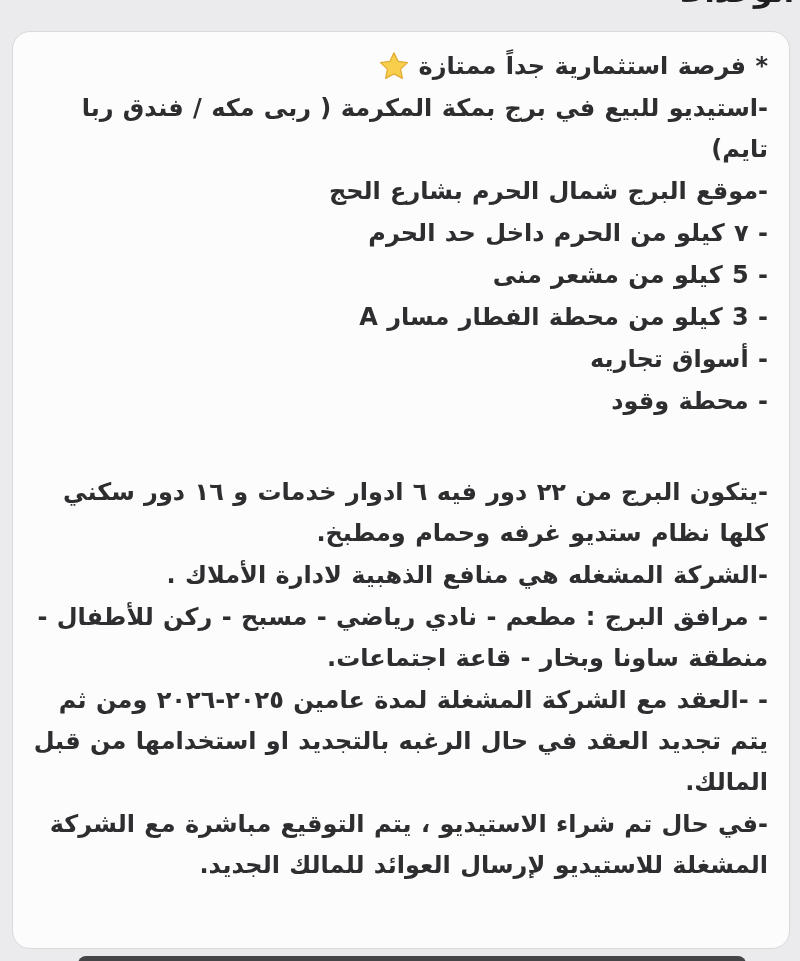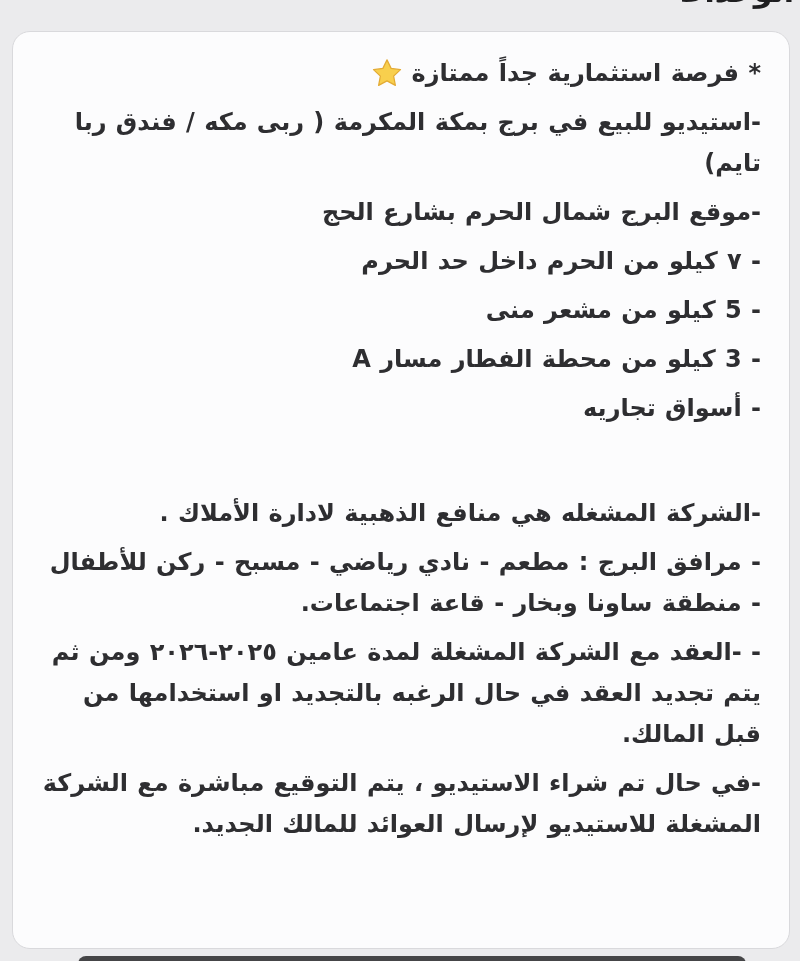--- a/index.html
+++ b/index.html
@@ -46,21 +46,21 @@
     background: #fcfcfd;
     border: 1px solid #d9d9dc;
     border-radius: 18px;
     padding: 13px 20px 0 16px;
     direction: rtl;
     text-align: right;
     overflow: hidden;
   }
 
   .card p {
-    margin: 8px;
+    margin: 1px;
     font-size: 24px;
     line-height: 41px;
     font-weight: 600;
     color: #2e2e31;
     word-spacing: 1px;
   }
 
   .title-line {
     white-space: nowrap;
   }
@@ -99,23 +99,25 @@
   <p class="title-line"><span>* فرصة استثمارية جداً ممتازة</span><span class="star"><svg viewBox="0 0 24 24" xmlns="http://www.w3.org/2000/svg">
           <polygon points="12,1.5 15.3,8.3 22.8,9.3 17.3,14.5 18.7,21.9 12,18.3 5.3,21.9 6.7,14.5 1.2,9.3 8.7,8.3" fill="#f8cf4d" stroke="#e3ab35" stroke-width="1" stroke-linejoin="round"></polygon>
         </svg></span></p>
 
   <p>-استيديو للبيع في برج بمكة المكرمة ( ربى مكه / فندق ربا تايم)</p>
   <p>-موقع البرج شمال الحرم بشارع الحج</p>
   <p>- ٧ كيلو من الحرم داخل حد الحرم</p>
   <p>- 5 كيلو من مشعر منى</p>
   <p>- 3 كيلو من محطة الفطار مسار A</p>
   <p>- أسواق تجاريه</p>
+  <p>- محطة وقود</p>
 
   <div class="section-gap"></div>
 
+  <p>-يتكون البرج من ٢٢ دور فيه ٦ ادوار خدمات و ١٦ دور سكني كلها نظام ستديو غرفه وحمام ومطبخ.</p>
   <p>-الشركة المشغله هي منافع الذهبية لادارة الأملاك .</p>
   <p>- مرافق البرج : مطعم - نادي رياضي - مسبح - ركن للأطفال - منطقة ساونا وبخار - قاعة اجتماعات.</p>
   <p>- -العقد مع الشركة المشغلة لمدة عامين ٢٠٢٥-٢٠٢٦ ومن ثم يتم تجديد العقد في حال الرغبه بالتجديد او استخدامها من قبل المالك.</p>
   <p>-في حال تم شراء الاستيديو ، يتم التوقيع مباشرة مع الشركة المشغلة للاستيديو لإرسال العوائد للمالك الجديد.</p>
 
 </div>
 
 <div class="bottom-band"></div>
 
 </body></html>

